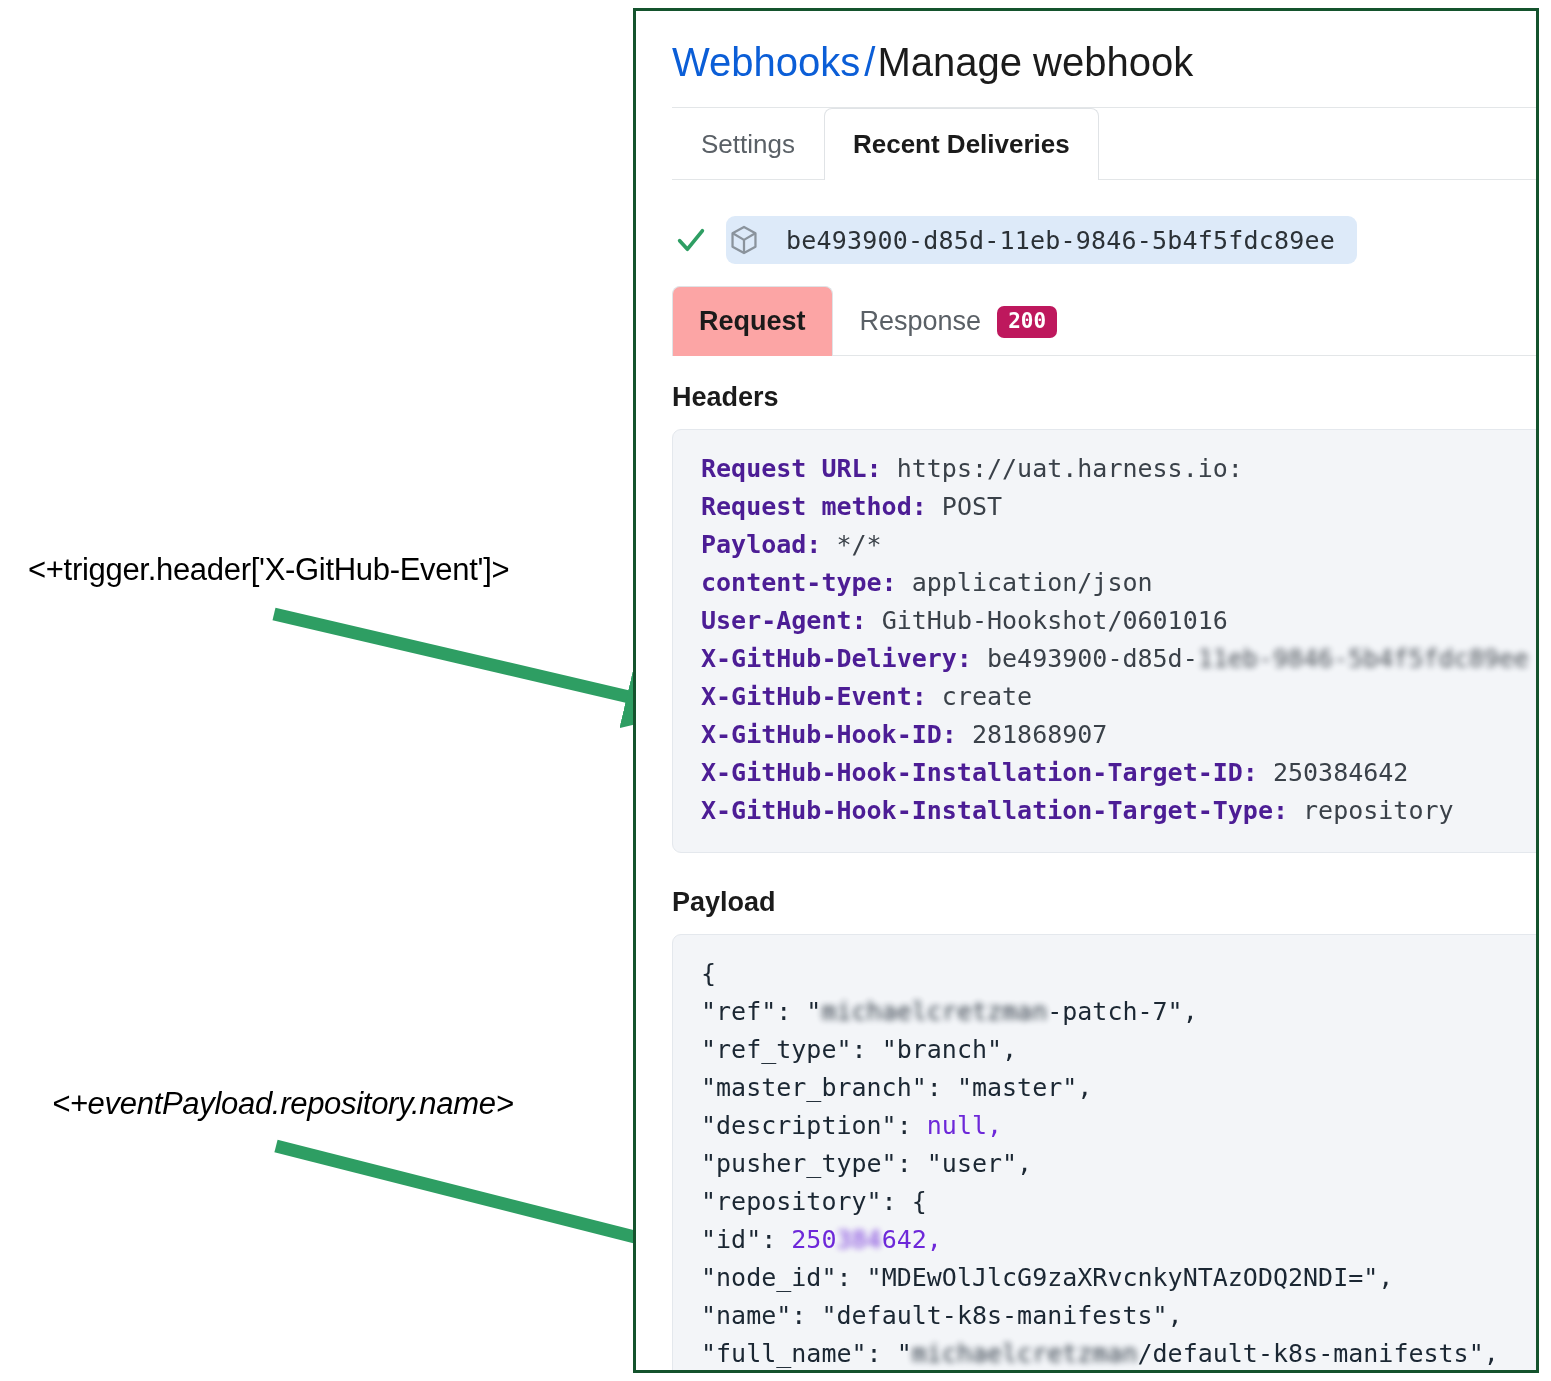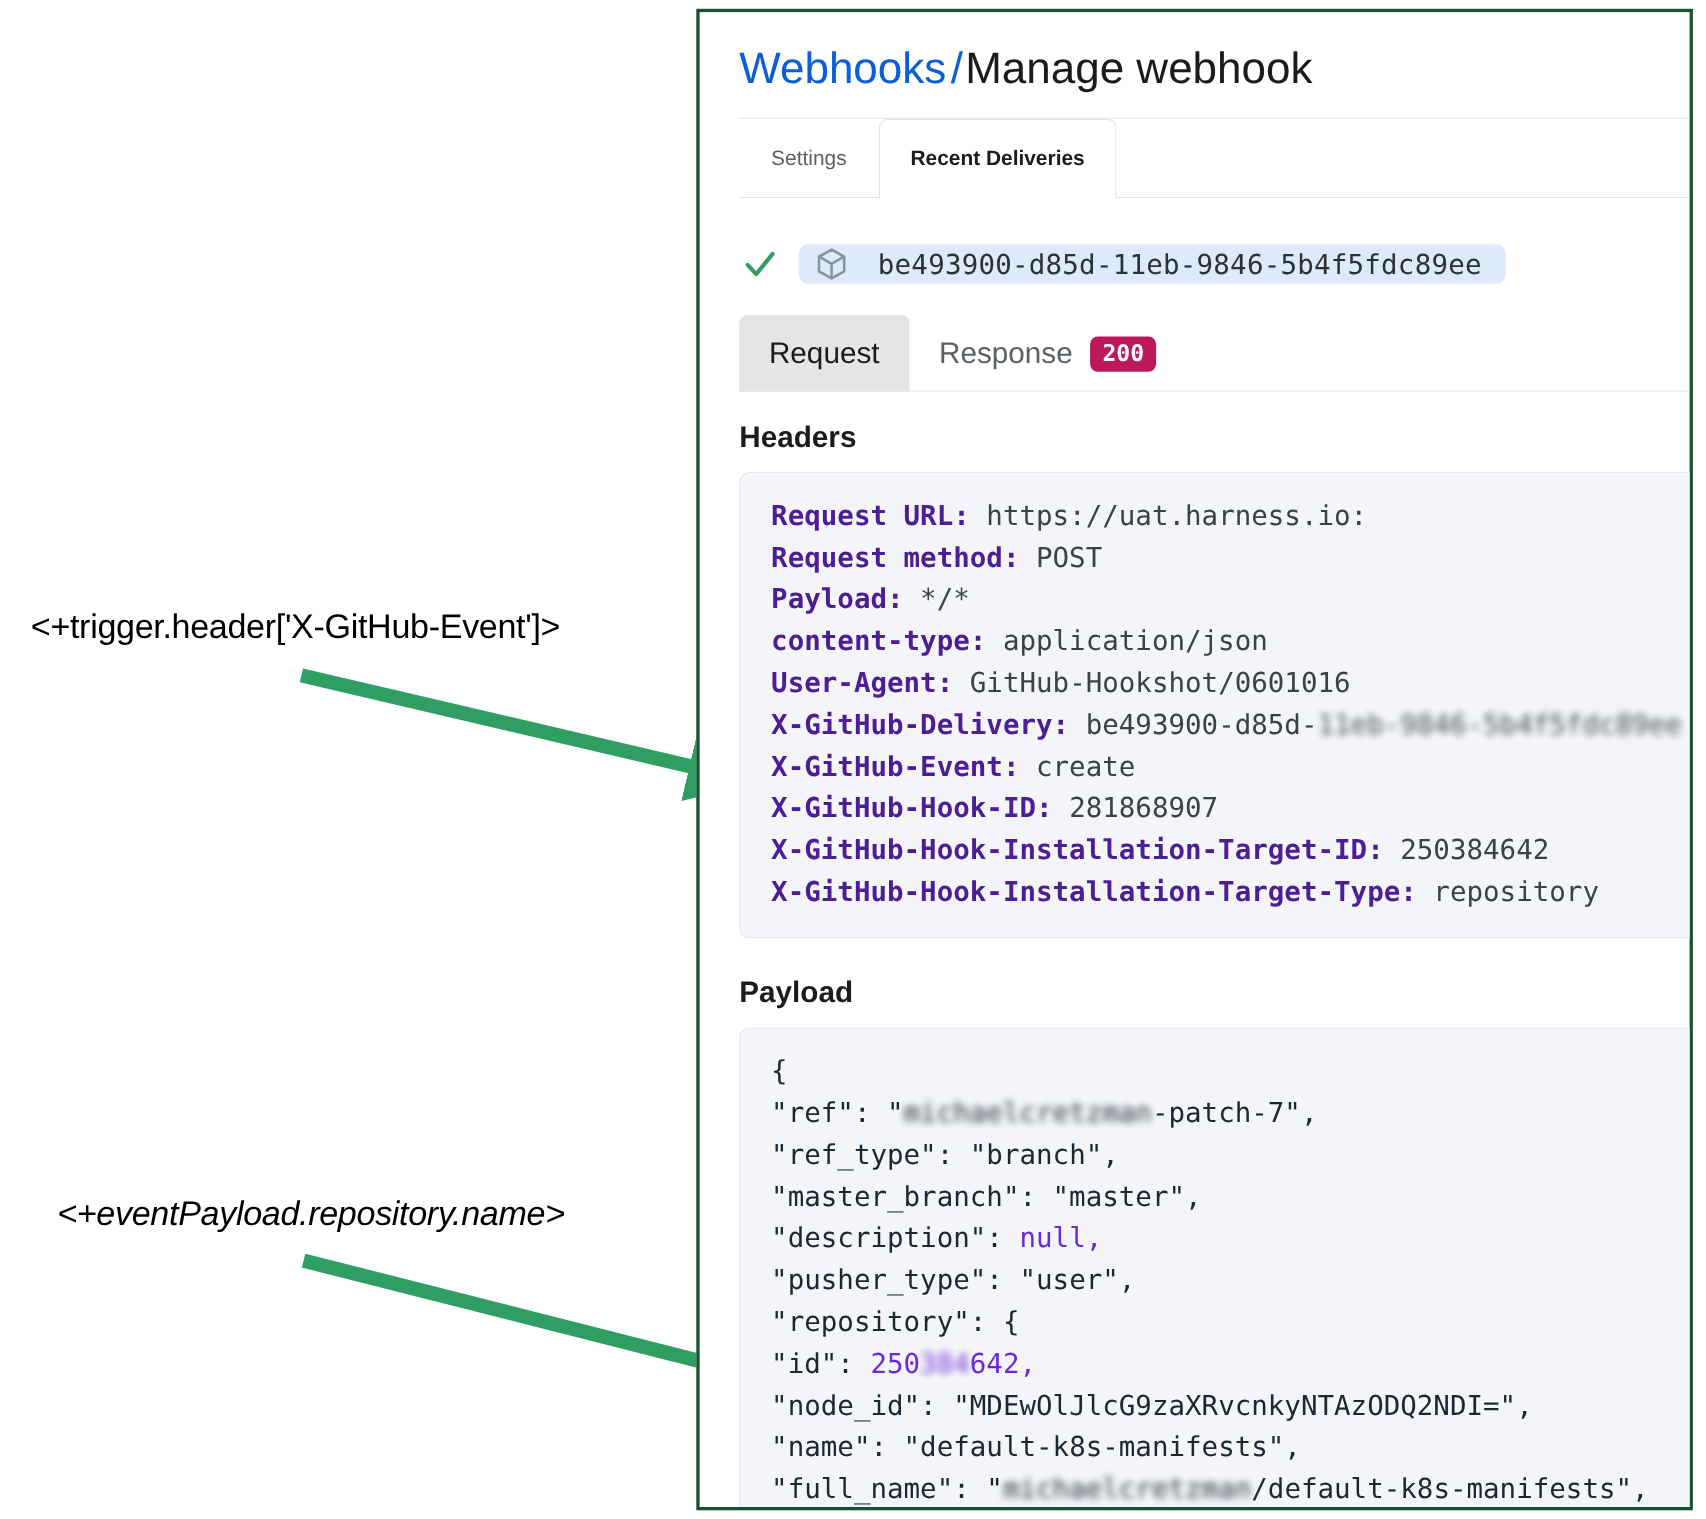--- a/index.html
+++ b/index.html
@@ -97,21 +97,21 @@
     background: #e3e6e8;
   }
   .otab {
     position: relative;
     z-index: 2;
     box-sizing: border-box;
     height: 72px;
     display: flex;
     align-items: center;
     padding: 0 28px;
-    font-size: 19px;
+    font-size: 26px;
     color: #5a6066;
     background: transparent;
     border: 1px solid transparent;
     border-bottom: none;
     border-radius: 8px 8px 0 0;
   }
   .otab.active {
     color: #1b1b1b;
     background: #ffffff;
     border-color: #e0e3e6;
@@ -129,22 +129,22 @@
     width: 34px;
     height: 34px;
     margin-right: 18px;
     flex: 0 0 auto;
   }
   #delivery-pill {
     display: flex;
     align-items: center;
     background: #ddeaf9;
     border-radius: 9px;
-    height: 36px;
-    padding: 0 22px 0 14px;
+    height: 48px;
+    padding: 0 22px 0 2px;
   }
   #delivery-cube-icon {
     width: 32px;
     height: 32px;
     margin-right: 26px;
     flex: 0 0 auto;
     display: block;
   }
   #delivery-id-text {
     font-family: "DejaVu Sans Mono", monospace;
@@ -179,22 +179,22 @@
     padding: 0 26px;
     font-size: 27px;
     color: #5a6066;
     background: transparent;
     border: 1px solid transparent;
     border-bottom: none;
     border-radius: 8px 8px 0 0;
   }
   .itab.active {
     color: #1b1b1b;
-    font-weight: 400;
-    background: #e5e5e5;
+    font-weight: 700;
+    background: #fca5a5;
     border-color: #e0e3e6;
   }
   #status-badge {
     margin-left: 16px;
     background: #be185d;
     color: #ffffff;
     font-family: "DejaVu Sans Mono", monospace;
     font-size: 21px;
     font-weight: 700;
     border-radius: 7px;

